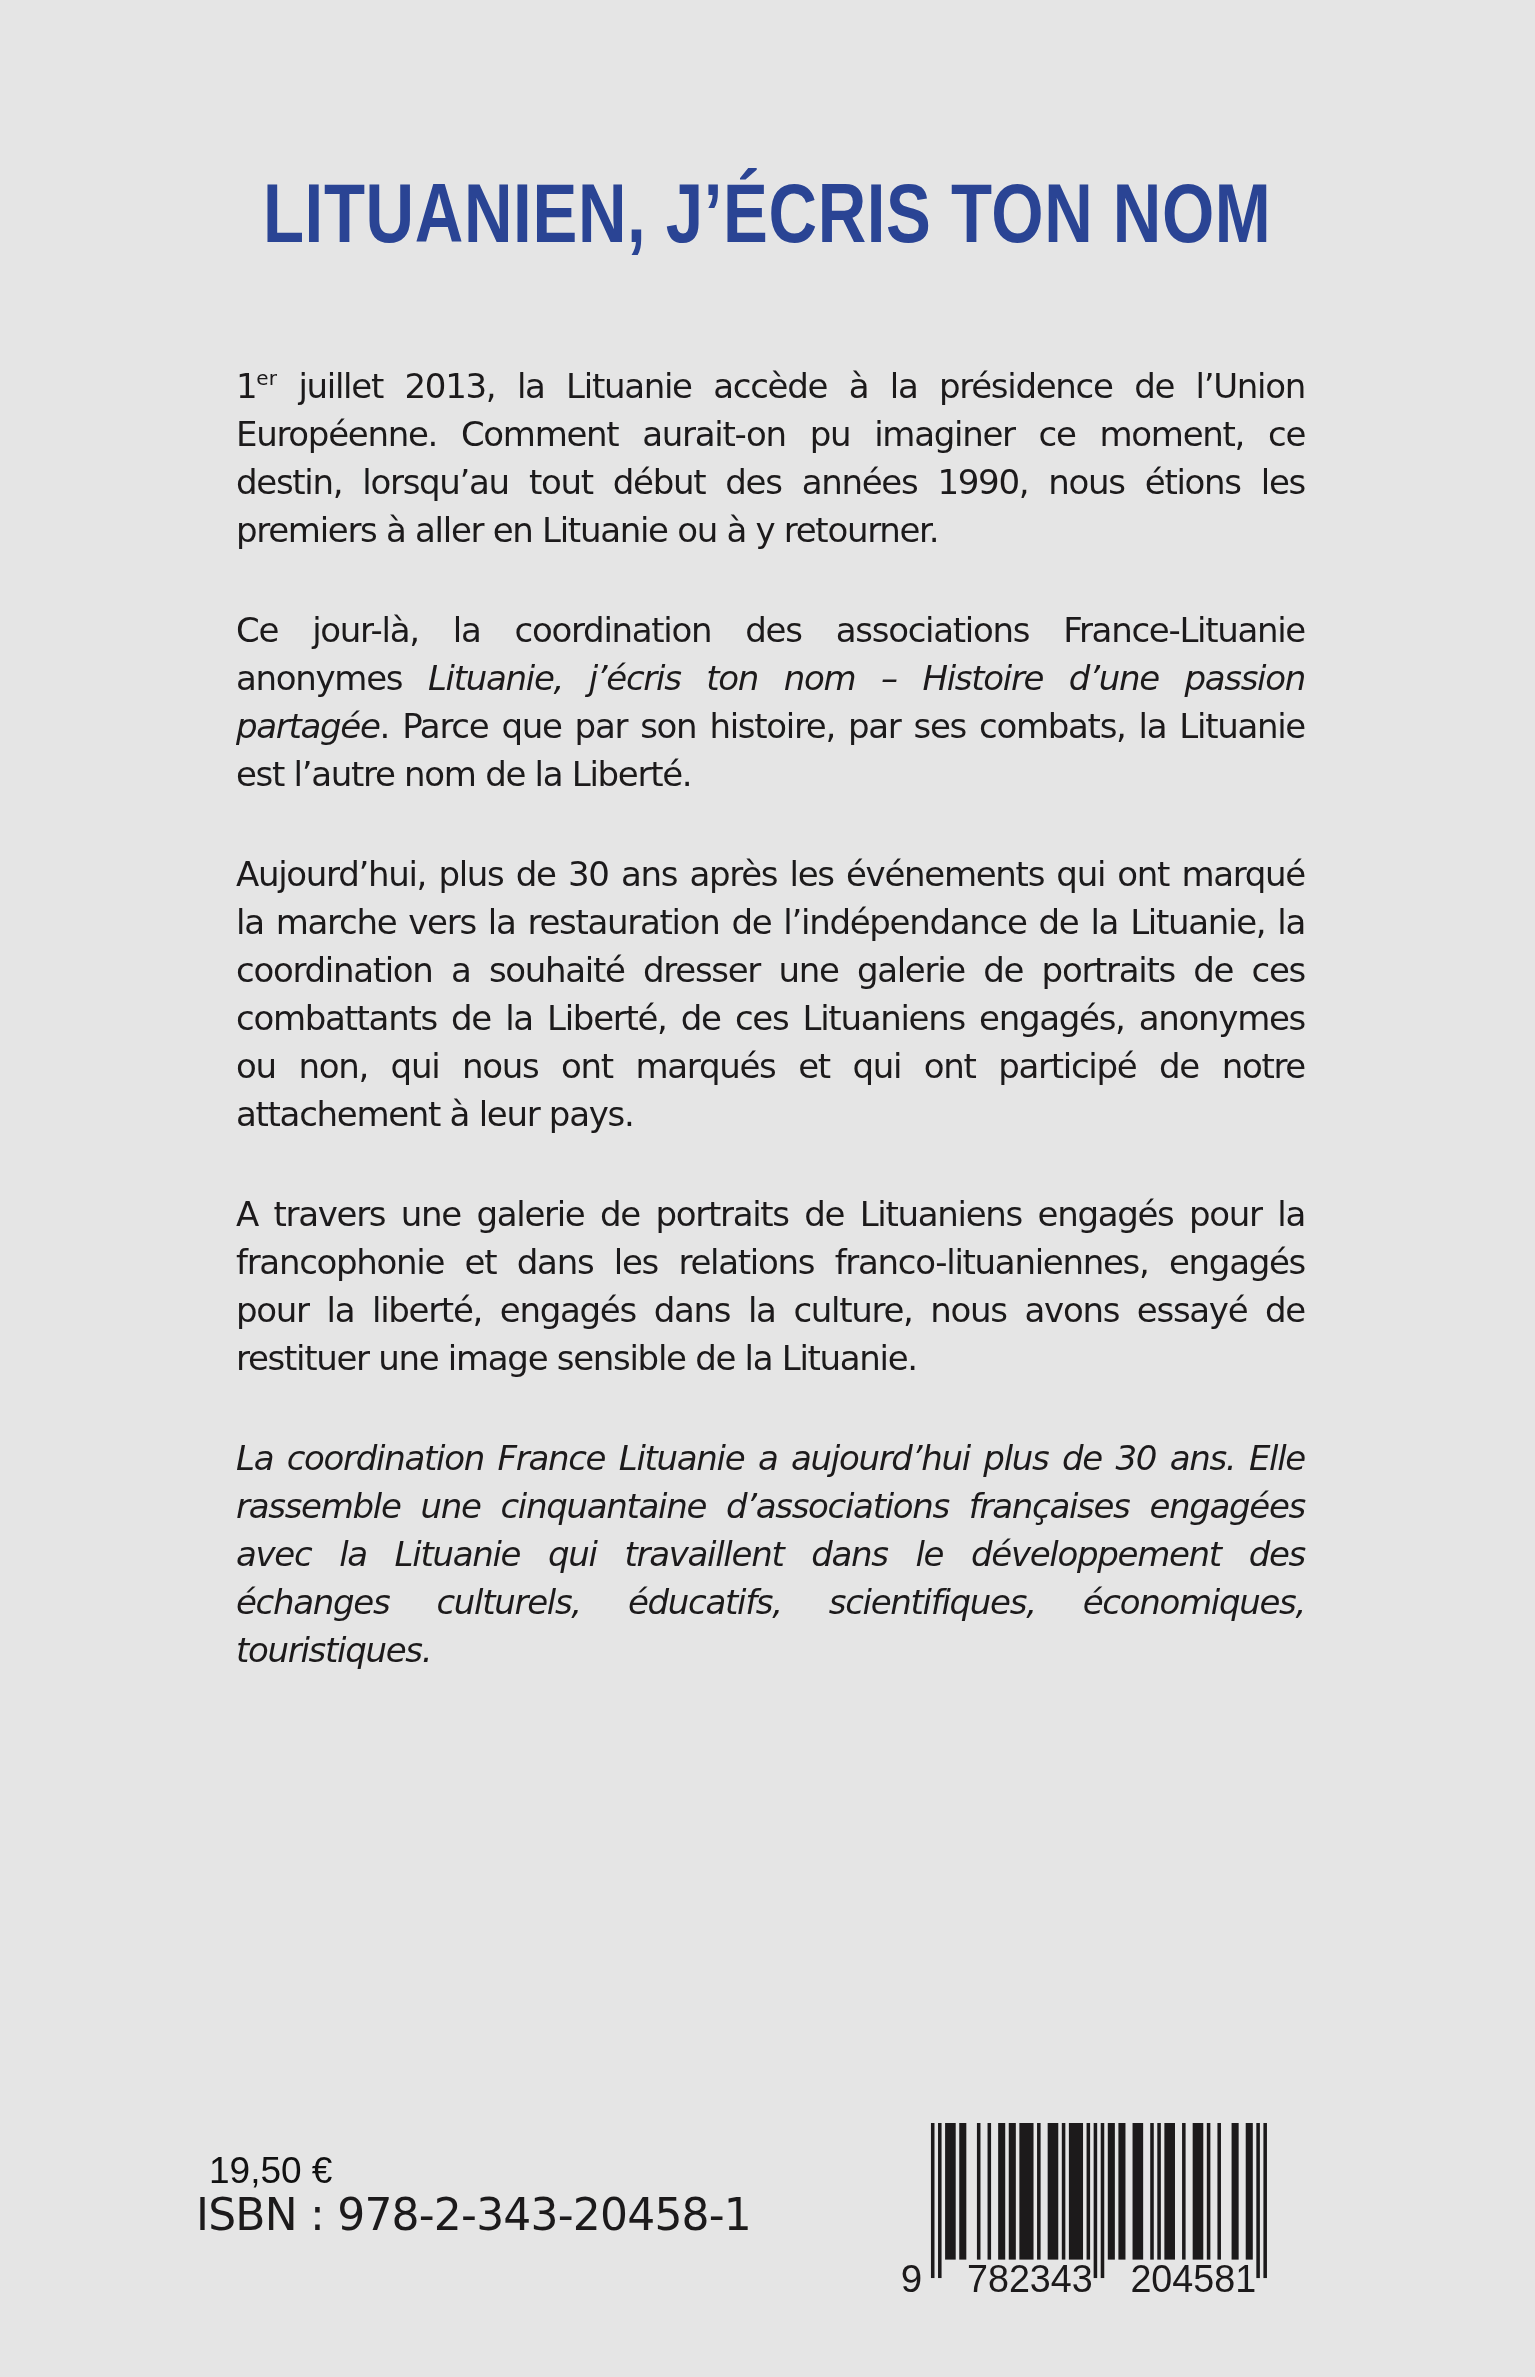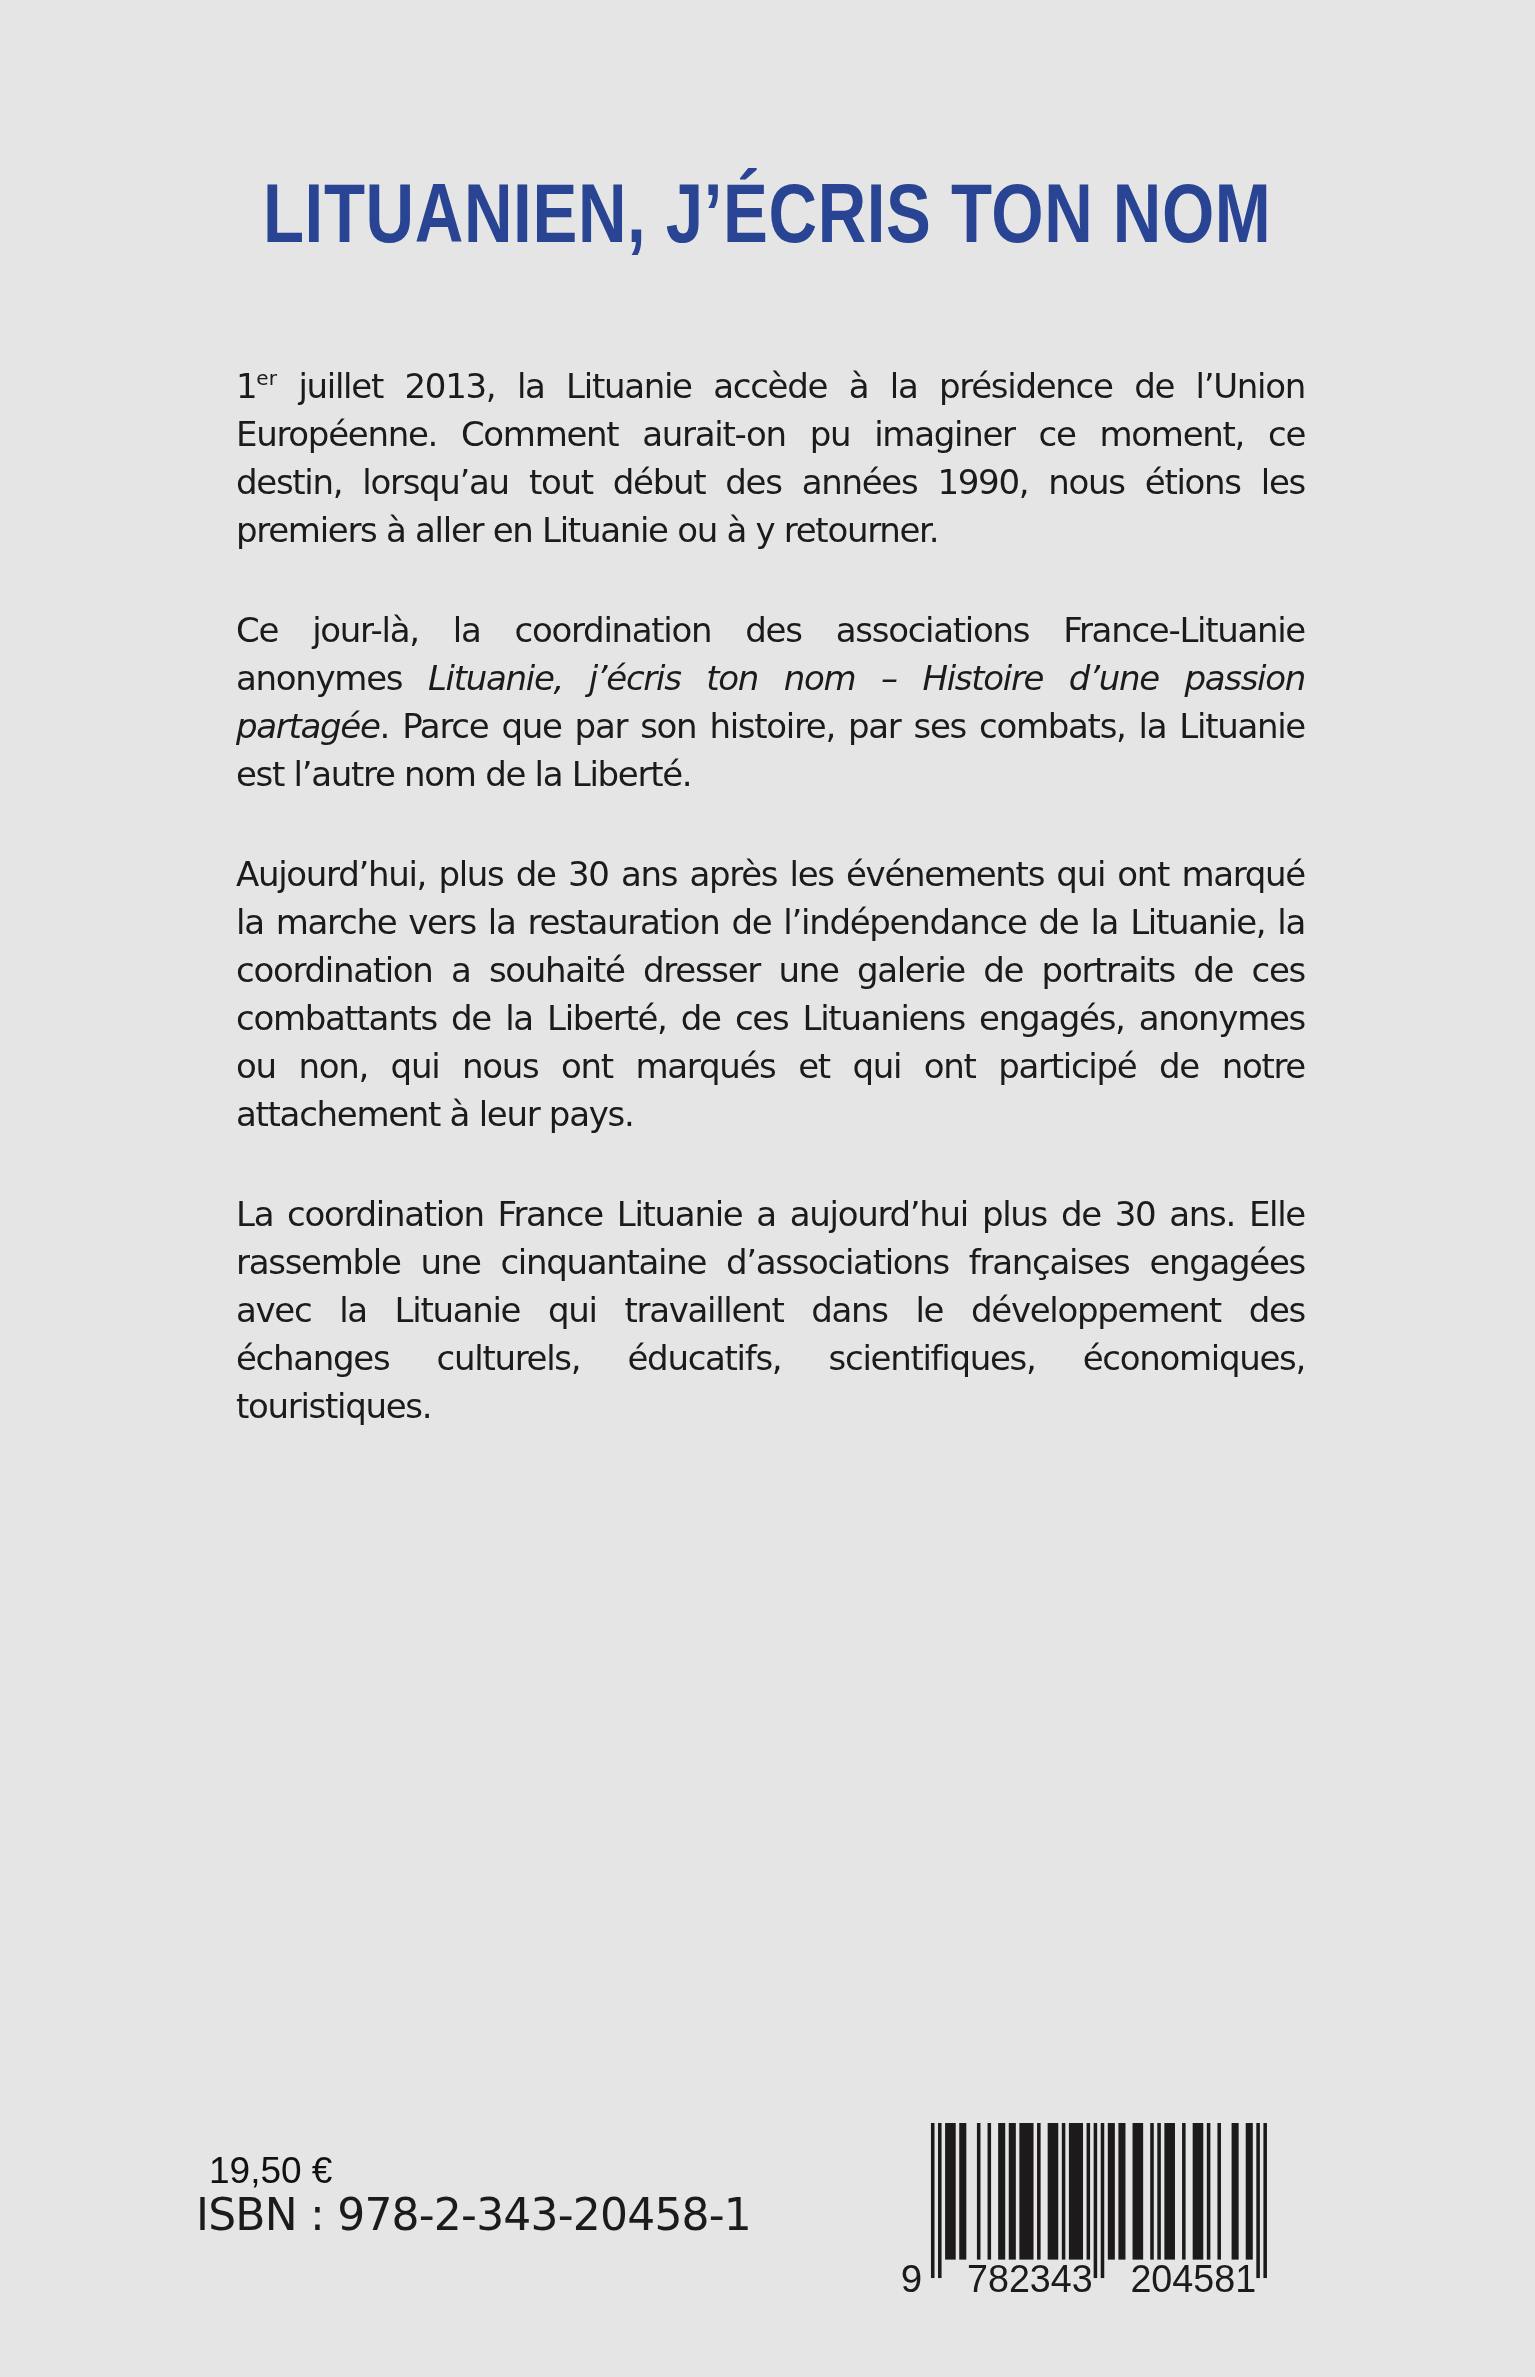--- a/index.html
+++ b/index.html
@@ -51,20 +51,21 @@
       word-spacing: 0px;
     }
     .body-text p {
       margin: 0 0 52px 0;
       padding: 0;
     }
     .body-text p.last-plain {
       margin-bottom: 101px;
     }
     .body-text p.about {
+      font-style: italic;
       margin-bottom: 0;
     }
     .body-text sup {
       font-size: 20px;
       line-height: 0;
       vertical-align: 13.4px;
       letter-spacing: 0;
     }
     .body-text p:not(.justify-last) {
       text-align-last: left;
@@ -112,20 +113,21 @@
 <body>
 
 <div class="cover">
 
   <h1 class="title">LITUANIEN, J’ÉCRIS TON NOM</h1>
 
   <div class="body-text">
     <p><span>1</span><sup>er</sup><span> juillet 2013, la Lituanie accède à la présidence de l’Union Européenne. Comment aurait-on pu imaginer ce moment, ce destin, lorsqu’au tout début des années 1990, nous étions les premiers à aller en Lituanie ou à y retourner.</span></p>
     <p><span>Ce jour-là, la coordination des associations France-Lituanie anonymes </span><em>Lituanie, j’écris ton nom – Histoire d’une passion partagée</em><span>. Parce que par son histoire, par ses combats, la Lituanie est l’autre nom de la Liberté.</span></p>
     <p><span>Aujourd’hui, plus de 30 ans après les événements qui ont marqué la marche vers la restauration de l’indépendance de la Lituanie, la coordination a souhaité dresser une galerie de portraits de ces combattants de la Liberté, de ces Lituaniens engagés, anonymes ou non, qui nous ont marqués et qui ont participé de notre attachement à leur pays.</span></p>
+    <p><span>A travers une galerie de portraits de Lituaniens engagés pour la francophonie et dans les relations franco-lituaniennes, engagés pour la liberté, engagés dans la culture, nous avons essayé de restituer une image sensible de la Lituanie.</span></p>
     <p class="about">La coordination France Lituanie a aujourd’hui plus de 30 ans. Elle rassemble une cinquantaine d’associations françaises engagées avec la Lituanie qui travaillent dans le développement des échanges culturels, éducatifs, scientifiques, économiques, touristiques.</p>
   </div>
 
   <div class="price">19,50 €</div>
   <div class="isbn">ISBN : 978-2-343-20458-1</div>
 
   <div class="barcode">
     <svg id="barcode-svg" width="394" height="176" viewBox="0 0 470 210">
       <g id="barcode-bars">
           <rect x="50.00" y="0" width="4.22" height="185" fill="#1c1a1b"></rect>

